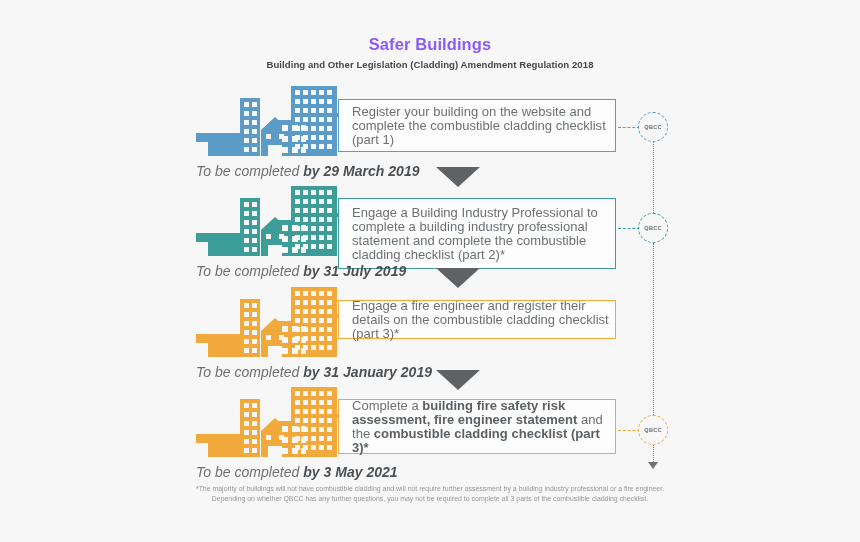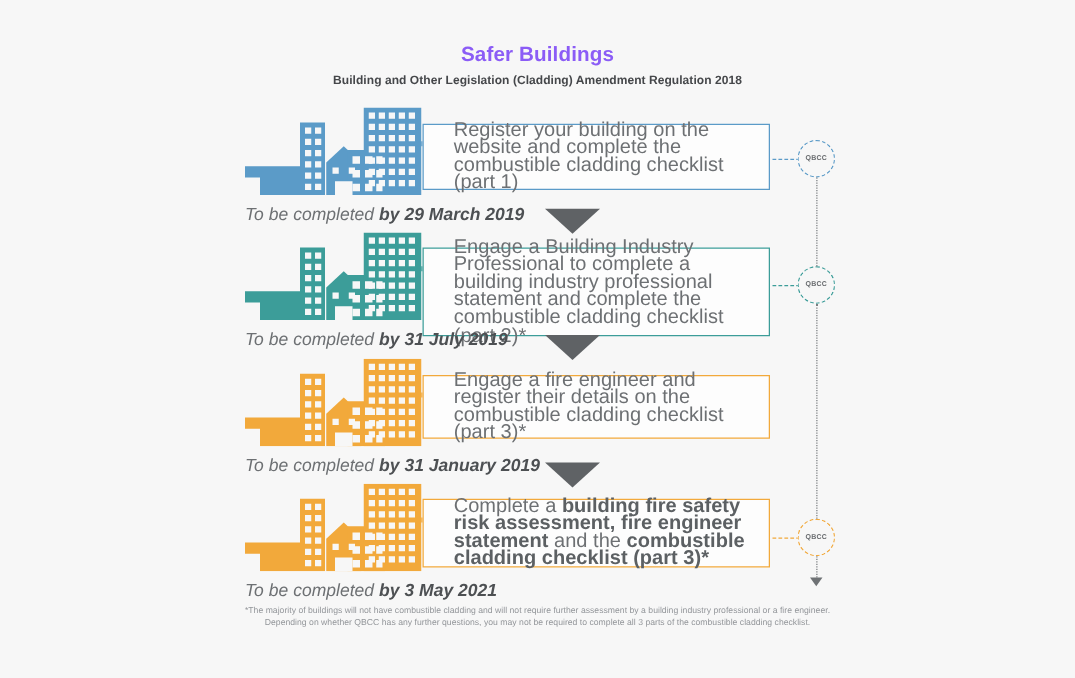--- a/index.html
+++ b/index.html
@@ -35,25 +35,25 @@
   .sky{position:absolute;left:196px;top:0;width:146px;height:70px;}
   .sky svg{display:block;width:146px;height:70px;}
 
   
   .tbox{
     position:absolute;left:338px;top:13px;width:278px;height:53px;
     border:1.4px solid #5b9bc8;background:#fdfdfd;
     box-sizing:border-box;
   }
   .step2 .tbox{border-color:#3c9d99;height:71px;top:12px;}
-  .step3 .tbox{border-color:#f2a93b;height:51px;top:13px;}
+  .step3 .tbox{border-color:#f2a93b;height:39px;top:13px;}
   .step4 .tbox{border-color:#f2a93b;height:55px;top:12px;}
   .tbox .txt{
-    position:absolute;left:24px;right:6px;top:50%;transform:translateY(-50%);
-    font-size:16px;line-height:14.2px;color:#6d7073;letter-spacing:.02px;
+    position:absolute;left:13px;right:6px;top:50%;transform:translateY(-50%);
+    font-size:13px;line-height:14.2px;color:#6d7073;letter-spacing:.02px;
   }
   .tbox .txt b{font-weight:bold;color:#5c6063;}
 
   
   .dl{
     position:absolute;left:196px;top:77px;
     font-size:14px;color:#6d7073;letter-spacing:.02px;white-space:nowrap;font-style:italic;
   }
   .dl b{font-weight:bold;color:#4d5053;}
 

